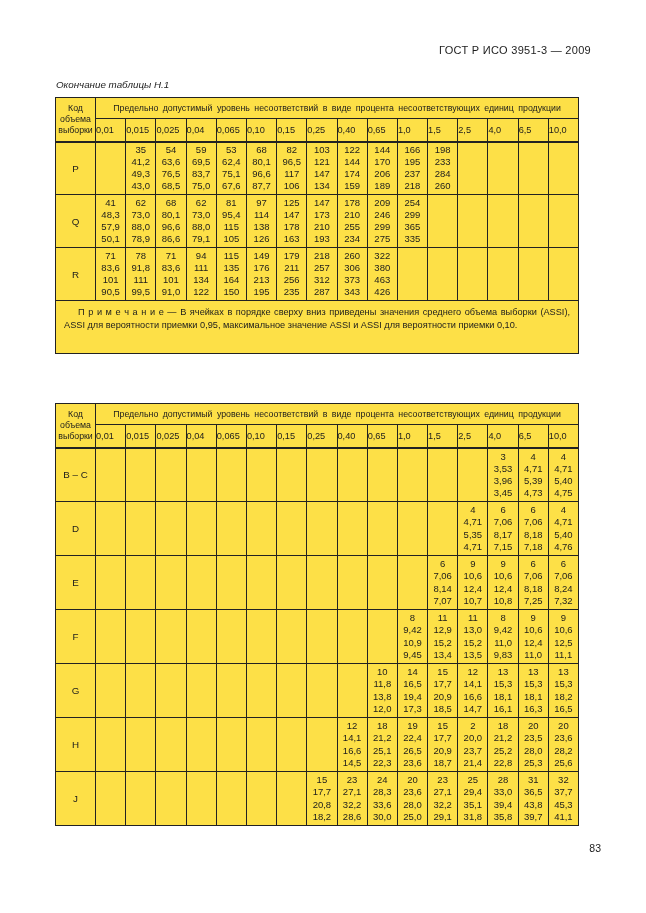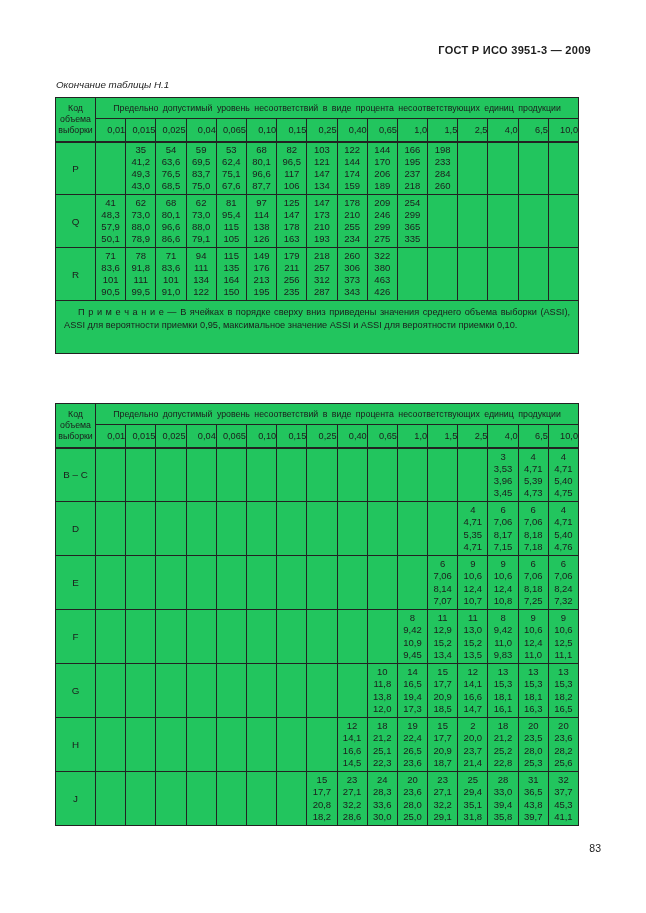--- a/index.html
+++ b/index.html
@@ -7,51 +7,51 @@
   .page {
     position:relative;
     width:646px; height:913px;
     background:#ffffff;
     font-family:"Liberation Sans", sans-serif;
     color:#1c1c1c;
     overflow:hidden;
   }
   .doc-header {
     position:absolute; top:44px; right:55px;
-    font-size:11px; font-weight:bold; letter-spacing:0.3px;
+    font-size:11px; font-weight:normal; letter-spacing:0.3px;
   }
   .caption-h1 {
     position:absolute; top:79px; left:56px;
     font-size:9.8px; font-style:italic;
   }
   .caption-h2 {
     position:absolute; top:368px; left:56px; width:534px;
     font-size:9.8px; line-height:14.5px;
   }
   .page-num {
     position:absolute; top:842px; right:45px;
     font-size:10.5px;
   }
   table.gtable {
     border-collapse:collapse; table-layout:fixed;
-    width:524px; background:#22c55e;
+    width:524px; background:#fde047;
     border:1.5px solid #222;
   }
   #table-h1 { position:absolute; top:97px; left:55px; }
   #table-h2 { position:absolute; top:403px; left:55px; }
   .gtable th, .gtable td { border:1px solid #222; font-weight:normal; }
   .gtable th.code-h {
     font-size:8.8px; line-height:11px; text-align:center; vertical-align:middle; padding:2px 1px;
   }
   .gtable th.span-h {
     font-size:8.8px; text-align:center; vertical-align:middle;
     padding:3px 8px; word-spacing:2px; height:21px;
   }
   .gtable tr.cols th {
-    height:23px; font-size:9.2px; text-align:right; vertical-align:middle;
+    height:23px; font-size:9.2px; text-align:left; vertical-align:middle;
     border-bottom:2px solid #222;
   }
   .gtable th.code-h { border-bottom:2px solid #222; }
   #table-h1 tbody tr { height:53px; }
   #table-h2 tbody tr { height:54px; }
   .gtable td.rlabel {
     text-align:center; vertical-align:middle; font-size:9.8px;
   }
   .gtable td.cell {
     text-align:center; vertical-align:middle; font-size:9.5px; padding:1px 1px;

